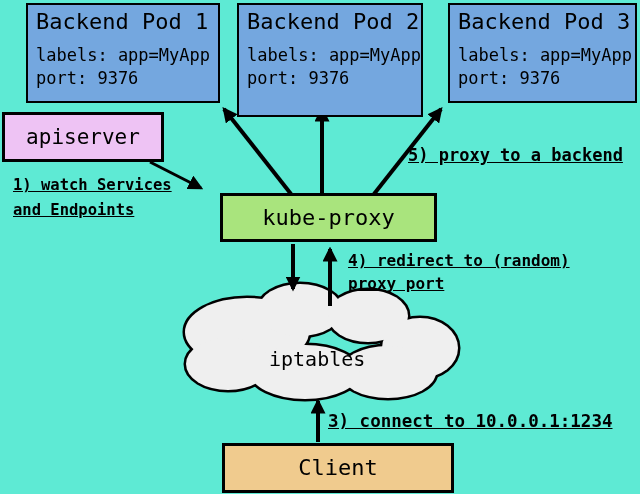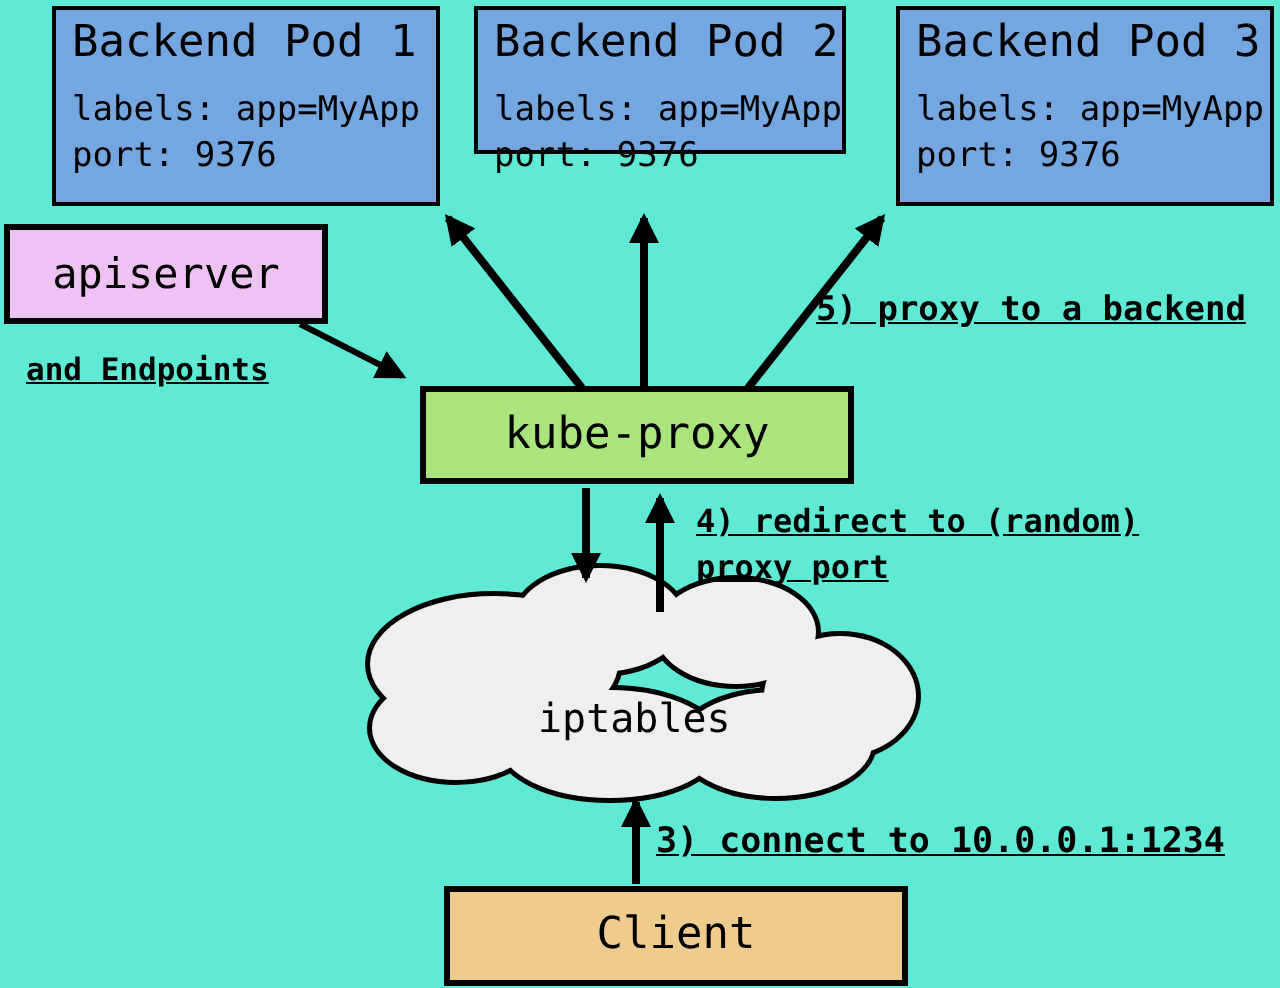--- a/index.html
+++ b/index.html
@@ -36,21 +36,21 @@
     font-size: 17px;
     line-height: 23px;
     white-space: nowrap;
   }
   .pod-line.first { margin-top: 8px; }
   .center-label {
     text-align: center;
     white-space: nowrap;
   }
   .apiserver-box { font-size: 21px; line-height: 44px; }
-  .kubeproxy-box { font-size: 22px; line-height: 43px; }
+  .kubeproxy-box { font-size: 22px; line-height: 43px; margin-left: 10px; }
   .client-box   { font-size: 22px; line-height: 44px; }
   .step-label {
     position: absolute;
     z-index: 3;
     font-weight: bold;
     white-space: nowrap;
     text-decoration: underline;
   }
   #step1 { left: 13px;  top: 173px; font-size: 15.5px; line-height: 25px; }
   #step2 { left: 70px;  top: 249px; font-size: 15.5px; line-height: 23px; }
@@ -106,41 +106,42 @@
     <line x1="330" y1="306" x2="330" y2="249" stroke-width="4" marker-end="url(#ah)" stroke="#000000"></line>
     <line x1="318" y1="442" x2="318" y2="401" stroke-width="4" marker-end="url(#ah)" stroke="#000000"></line>
   </svg>
 
   <div class="box pod" style="left: 26px; top: 3px; width: 194px; height: 100px; background-color: rgb(116, 167, 223);">
     <div class="pod-title">Backend Pod 1</div>
     <div class="pod-line first">labels: app=MyApp</div>
     <div class="pod-line">port: 9376</div>
   </div>
 
-  <div class="box pod" style="left: 237px; top: 3px; width: 186px; height: 74px; background-color: rgb(116, 167, 223);">
+  <div class="box pod" style="left: 237px; top: 3px; width: 186px; height: 114px; background-color: rgb(116, 167, 223);">
     <div class="pod-title">Backend Pod 2</div>
     <div class="pod-line first">labels: app=MyApp</div>
     <div class="pod-line">port: 9376</div>
   </div>
 
   <div class="box pod" style="left: 448px; top: 3px; width: 189px; height: 100px; background-color: rgb(116, 167, 223);">
     <div class="pod-title">Backend Pod 3</div>
     <div class="pod-line first">labels: app=MyApp</div>
     <div class="pod-line">port: 9376</div>
   </div>
 
   <div class="box center-label apiserver-box" style="left: 2px; top: 112px; width: 162px; height: 50px; background-color: rgb(238, 195, 244);">apiserver</div>
 
   <div class="box center-label kubeproxy-box" style="left: 210px; top: 193px; width: 217px; height: 49px; background-color: rgb(169, 228, 125);">kube-proxy</div>
 
   <div class="box center-label client-box" style="left: 222px; top: 443px; width: 232px; height: 50px; background-color: rgb(240, 203, 142);">Client</div>
 
   <div id="iptables-label">iptables</div>
 
   <div id="step1" class="step-label">
+    <div>1) watch Services</div>
     <div>and Endpoints</div>
   </div>
 
 
   <div id="step3" class="step-label">3) connect to 10.0.0.1:1234</div>
 
   <div id="step4" class="step-label">
     <div>4) redirect to (random)</div>
     <div>proxy port</div>
   </div>

